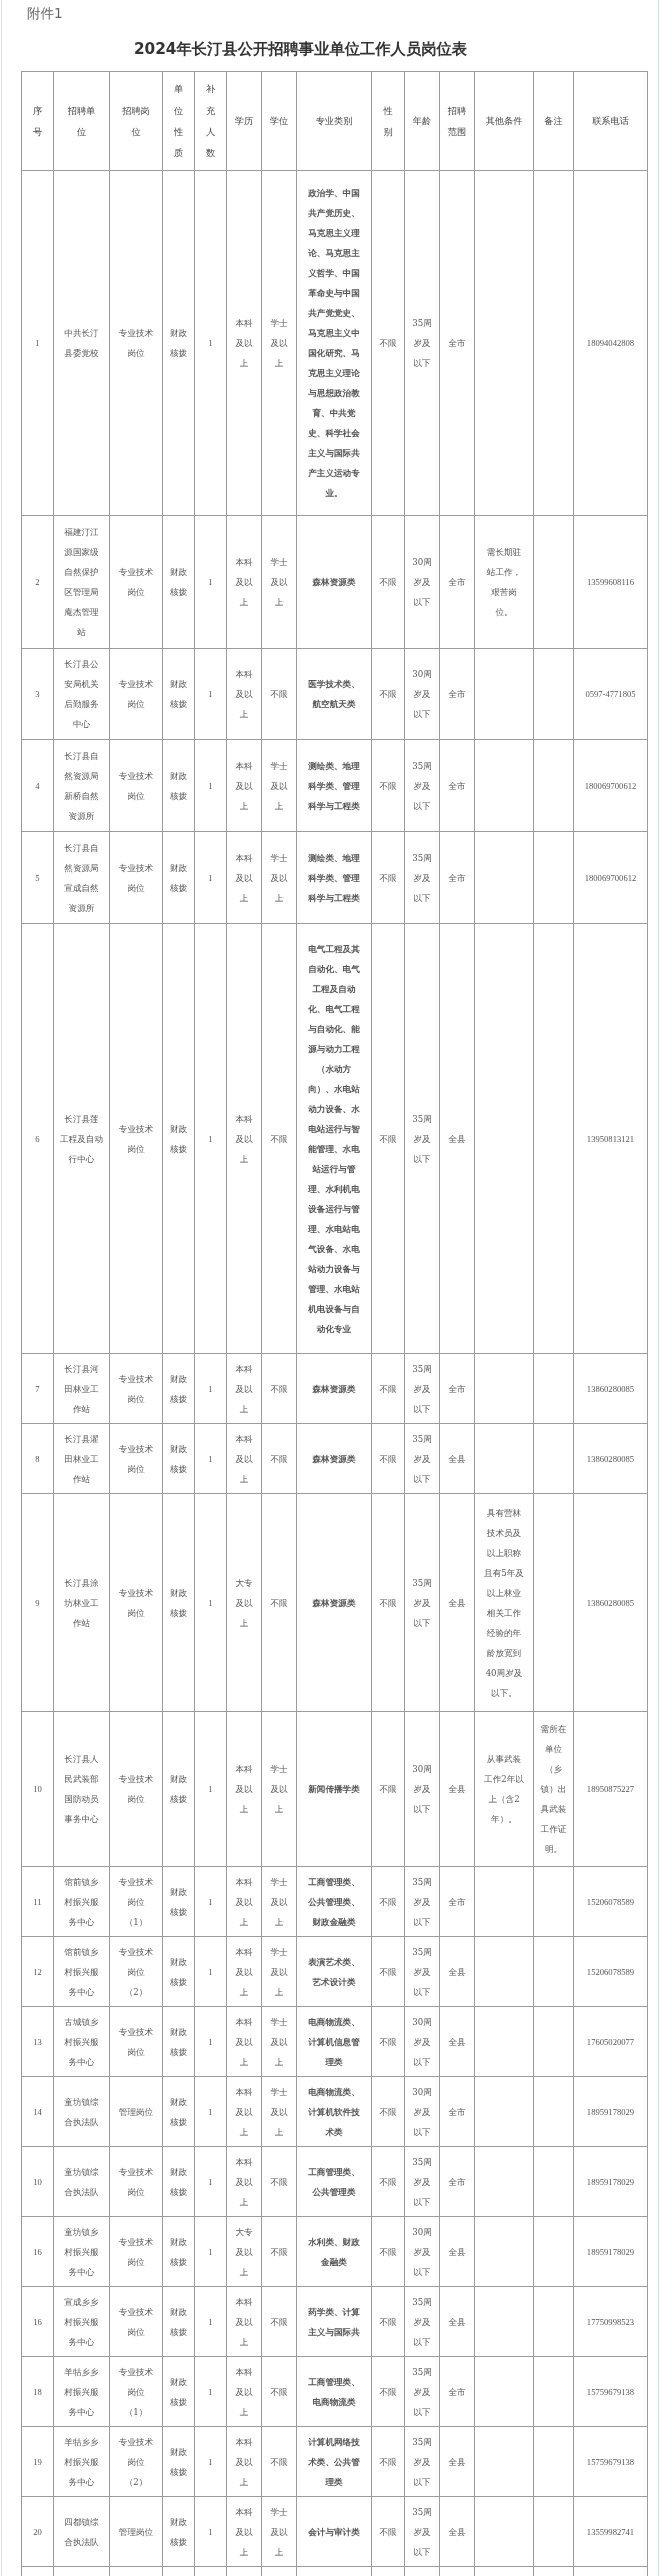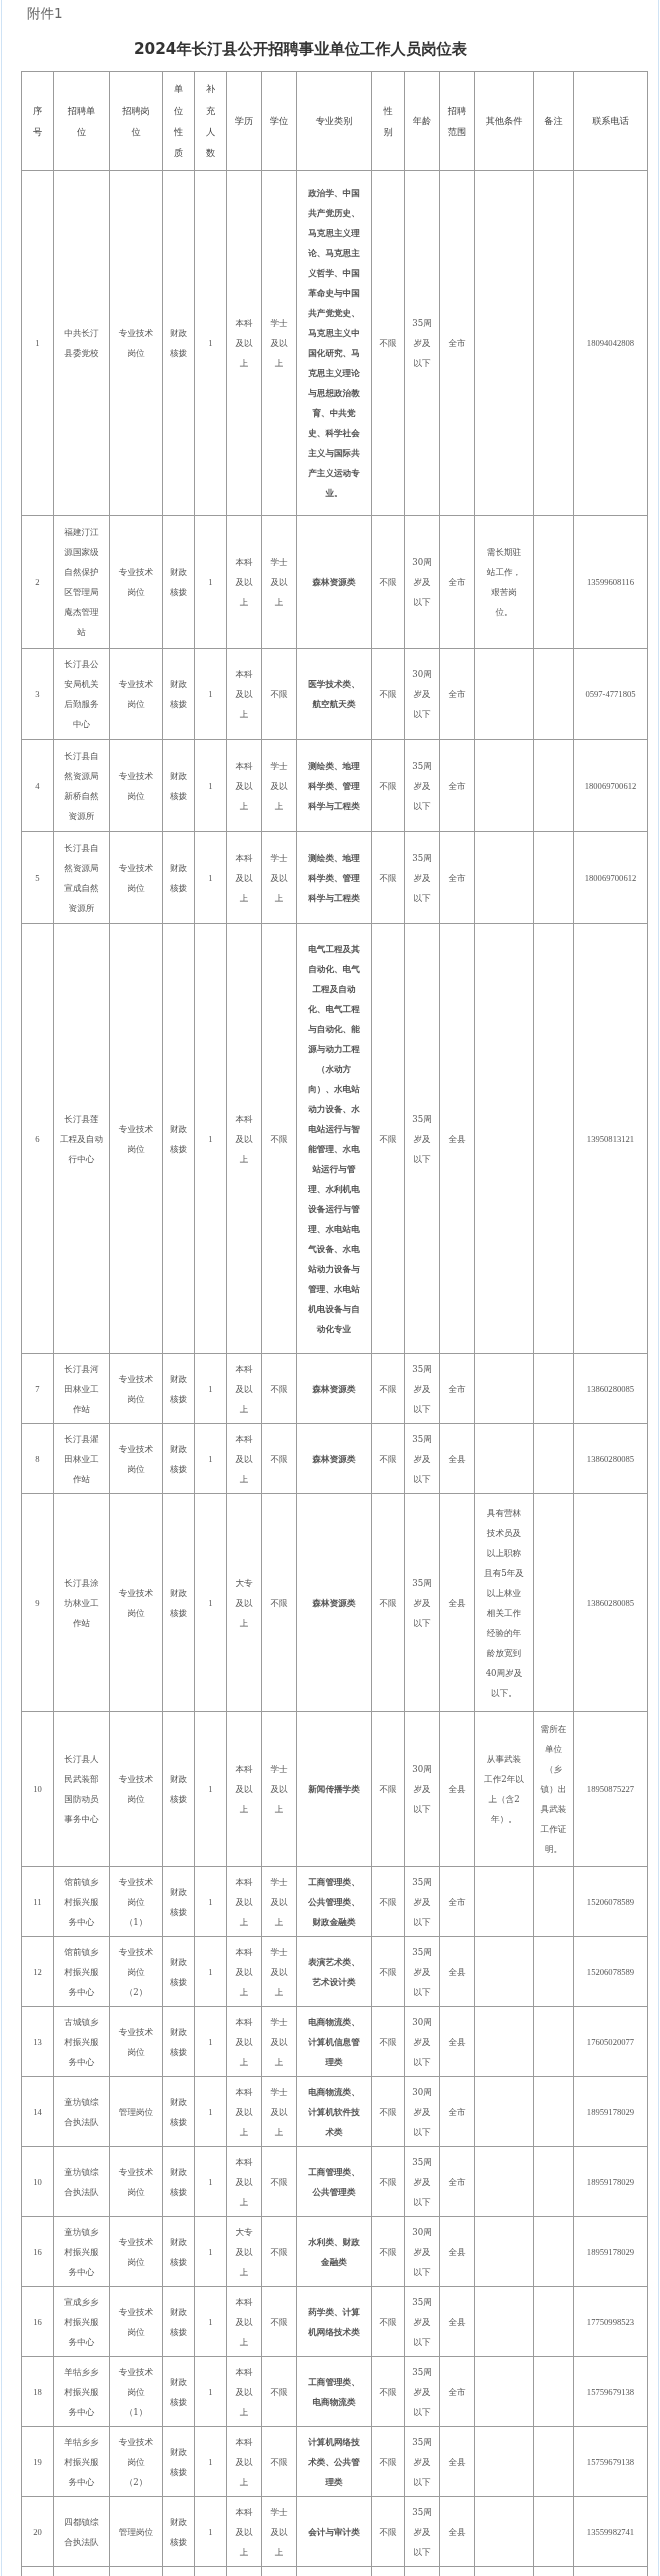--- a/index.html
+++ b/index.html
@@ -582,21 +582,21 @@
         <td>专业技术
 岗位</td>
         <td>财政
 核拨</td>
         <td class="num">1</td>
         <td>本科
 及以
 上</td>
         <td>不限</td>
         <td class="major">药学类、计算
-机网络技术类</td>
+主义与国际共</td>
         <td>不限</td>
         <td>35周
 岁及
 以下</td>
         <td>全县</td>
         <td></td>
         <td></td>
         <td class="phone">17750998523</td>
       </tr>
       <tr style="height: 70px;">

